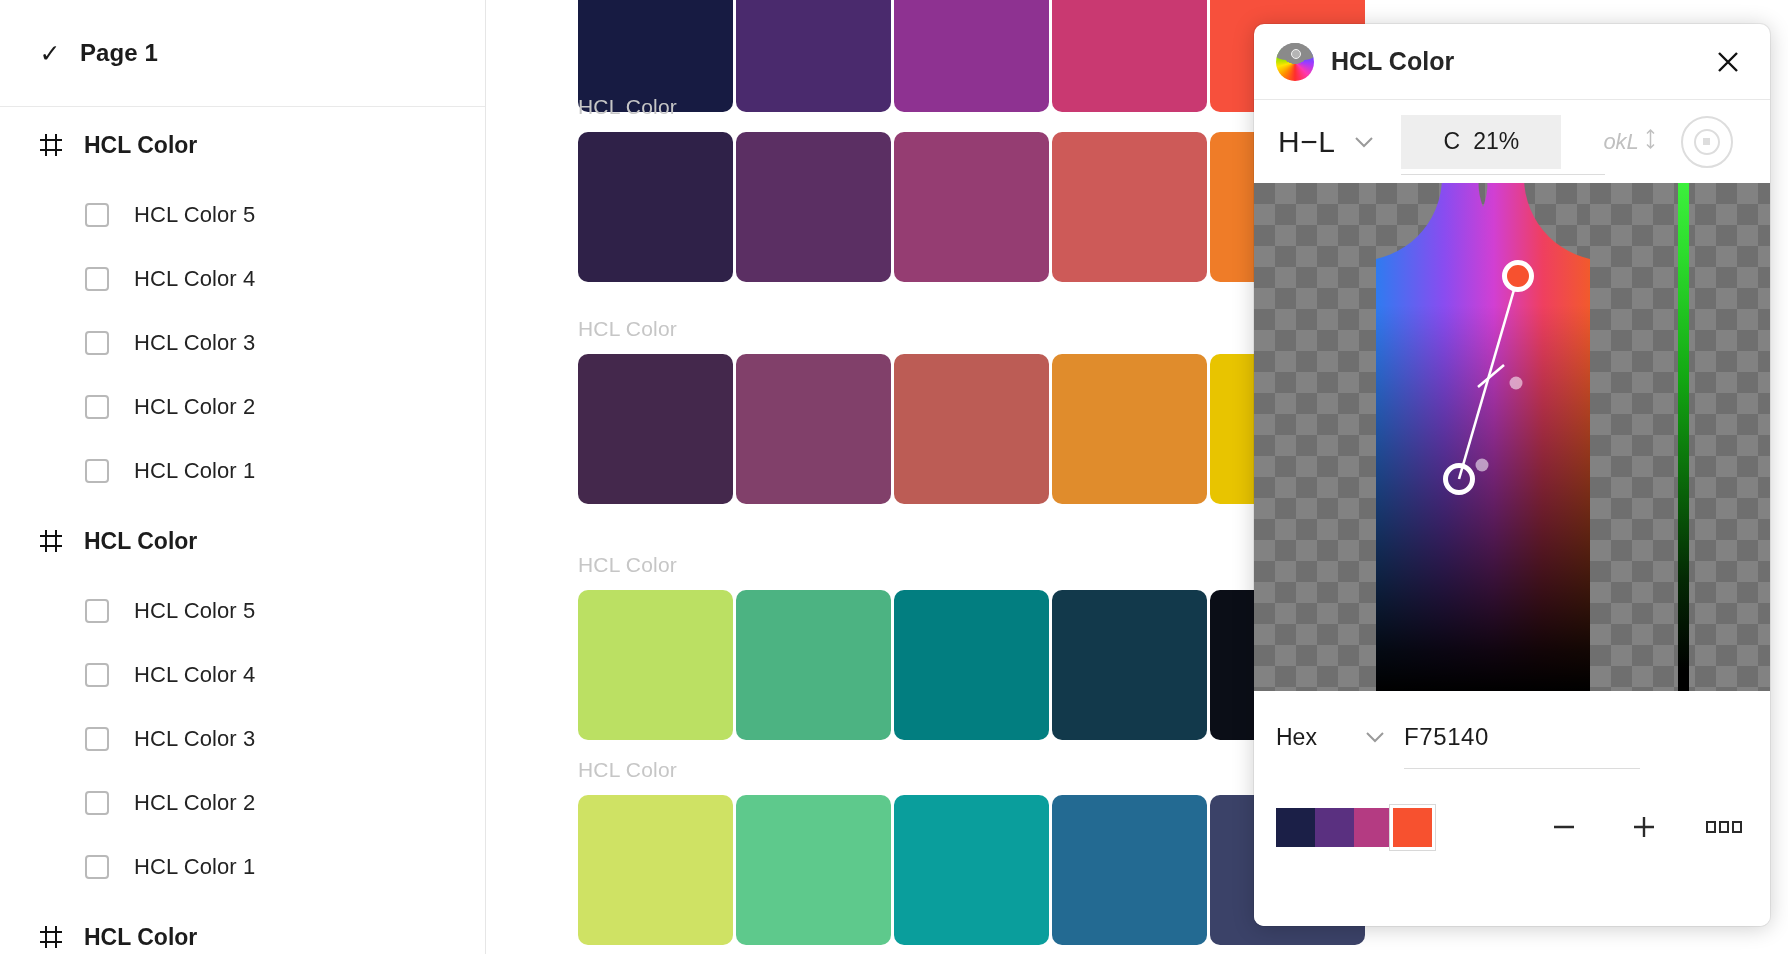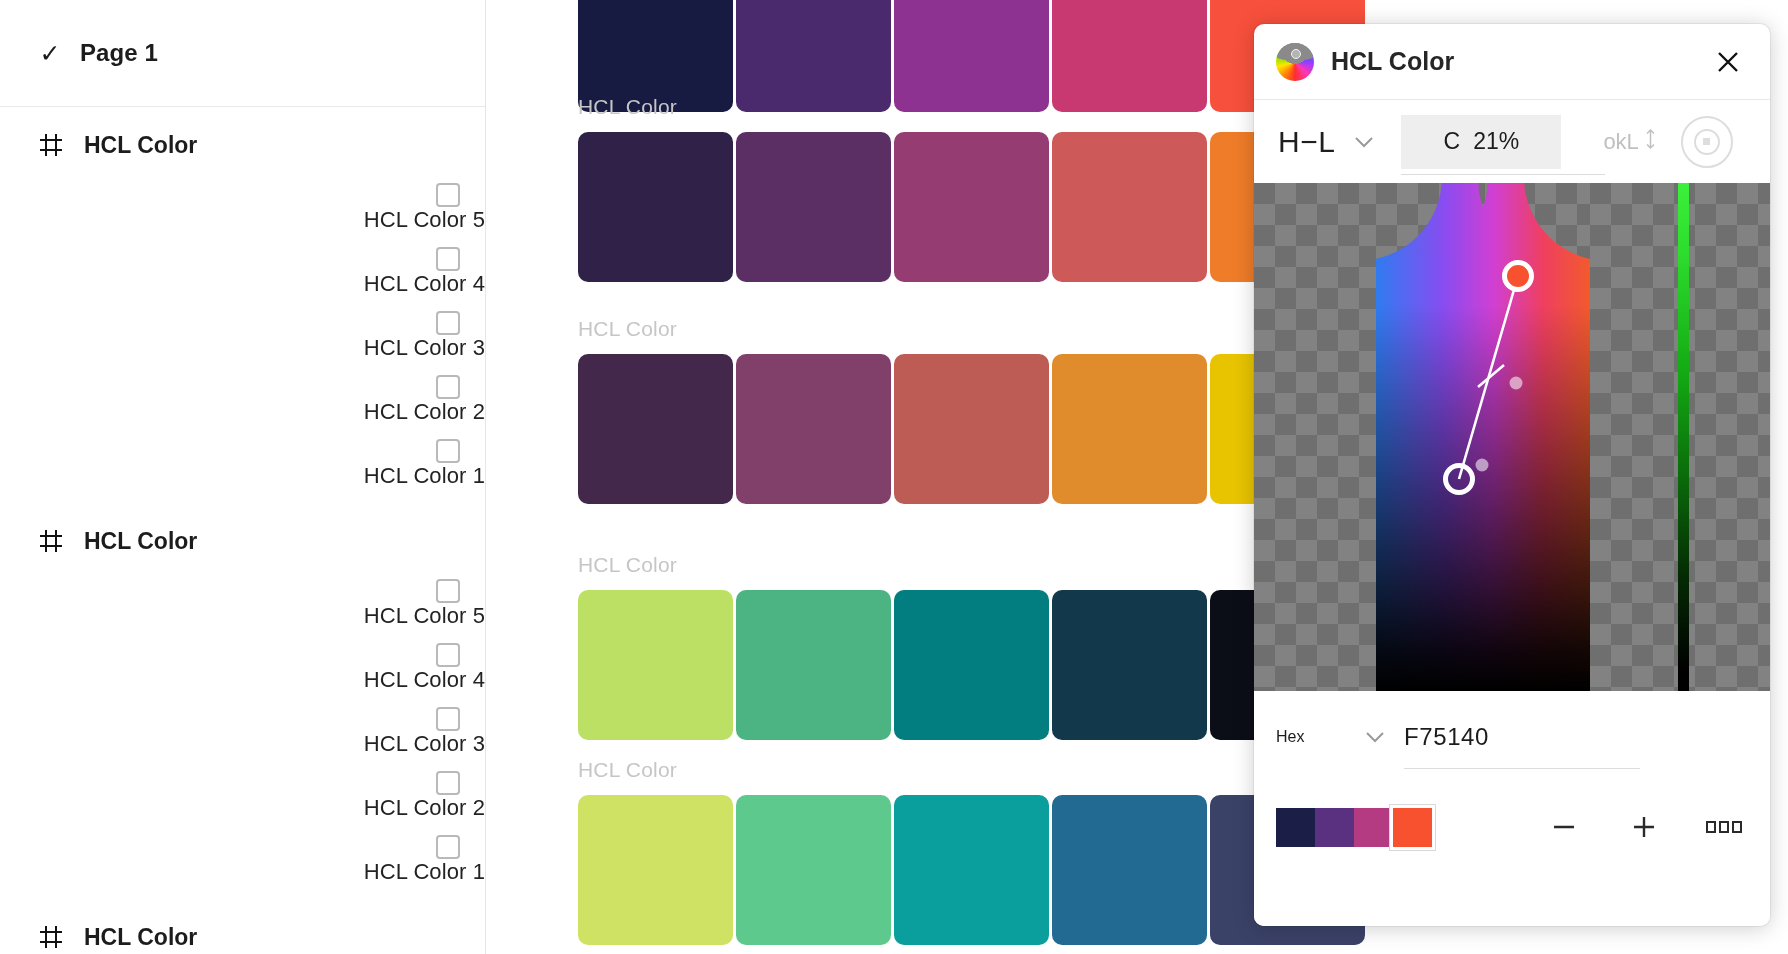--- a/index.html
+++ b/index.html
@@ -72,24 +72,23 @@
     justify-content: center;
   }
   .group-label {
     font-size: 23px;
     font-weight: 700;
     color: #1c1c1c;
   }
 
   .leaf {
     display: flex;
-    align-items: flex-end;
+    align-items: center;
     height: 64px;
     padding-left: 85px;
-    flex-direction: column;
   }
   .leaf-box {
     width: 24px;
     height: 24px;
     border: 2px solid #b9b9b9;
     border-radius: 4px;
     background: #fff;
     flex: 0 0 auto;
     margin-right: 25px;
   }
@@ -242,20 +241,21 @@
   .pk-field-key { font-size: 23px; color: #1c1c1c; }
   .pk-field-val { font-size: 23px; color: #1c1c1c; }
 
   .pk-okl {
     margin-left: 42px;
     display: flex;
     align-items: center;
     gap: 5px;
     font-size: 22px;
     color: #c0c0c0;
+    font-style: italic;
   }
   .pk-target {
     margin-left: 24px;
     width: 52px; height: 52px;
     border-radius: 50%;
     border: 2px solid #dddddd;
     display: flex;
     align-items: center;
     justify-content: center;
     flex: 0 0 auto;
@@ -356,21 +356,21 @@
     padding: 0 22px;
     display: flex;
     flex-direction: column;
   }
   .pk-hexrow {
     height: 92px;
     display: flex;
     align-items: center;
   }
   .pk-hex-label {
-    font-size: 16px;
+    font-size: 23px;
     color: #1c1c1c;
     width: 66px;
   }
   .pk-hex-chev {
     margin-left: 22px;
     color: #9a9a9a;
     display: flex;
     align-items: center;
   }
   .pk-hex-valwrap {

